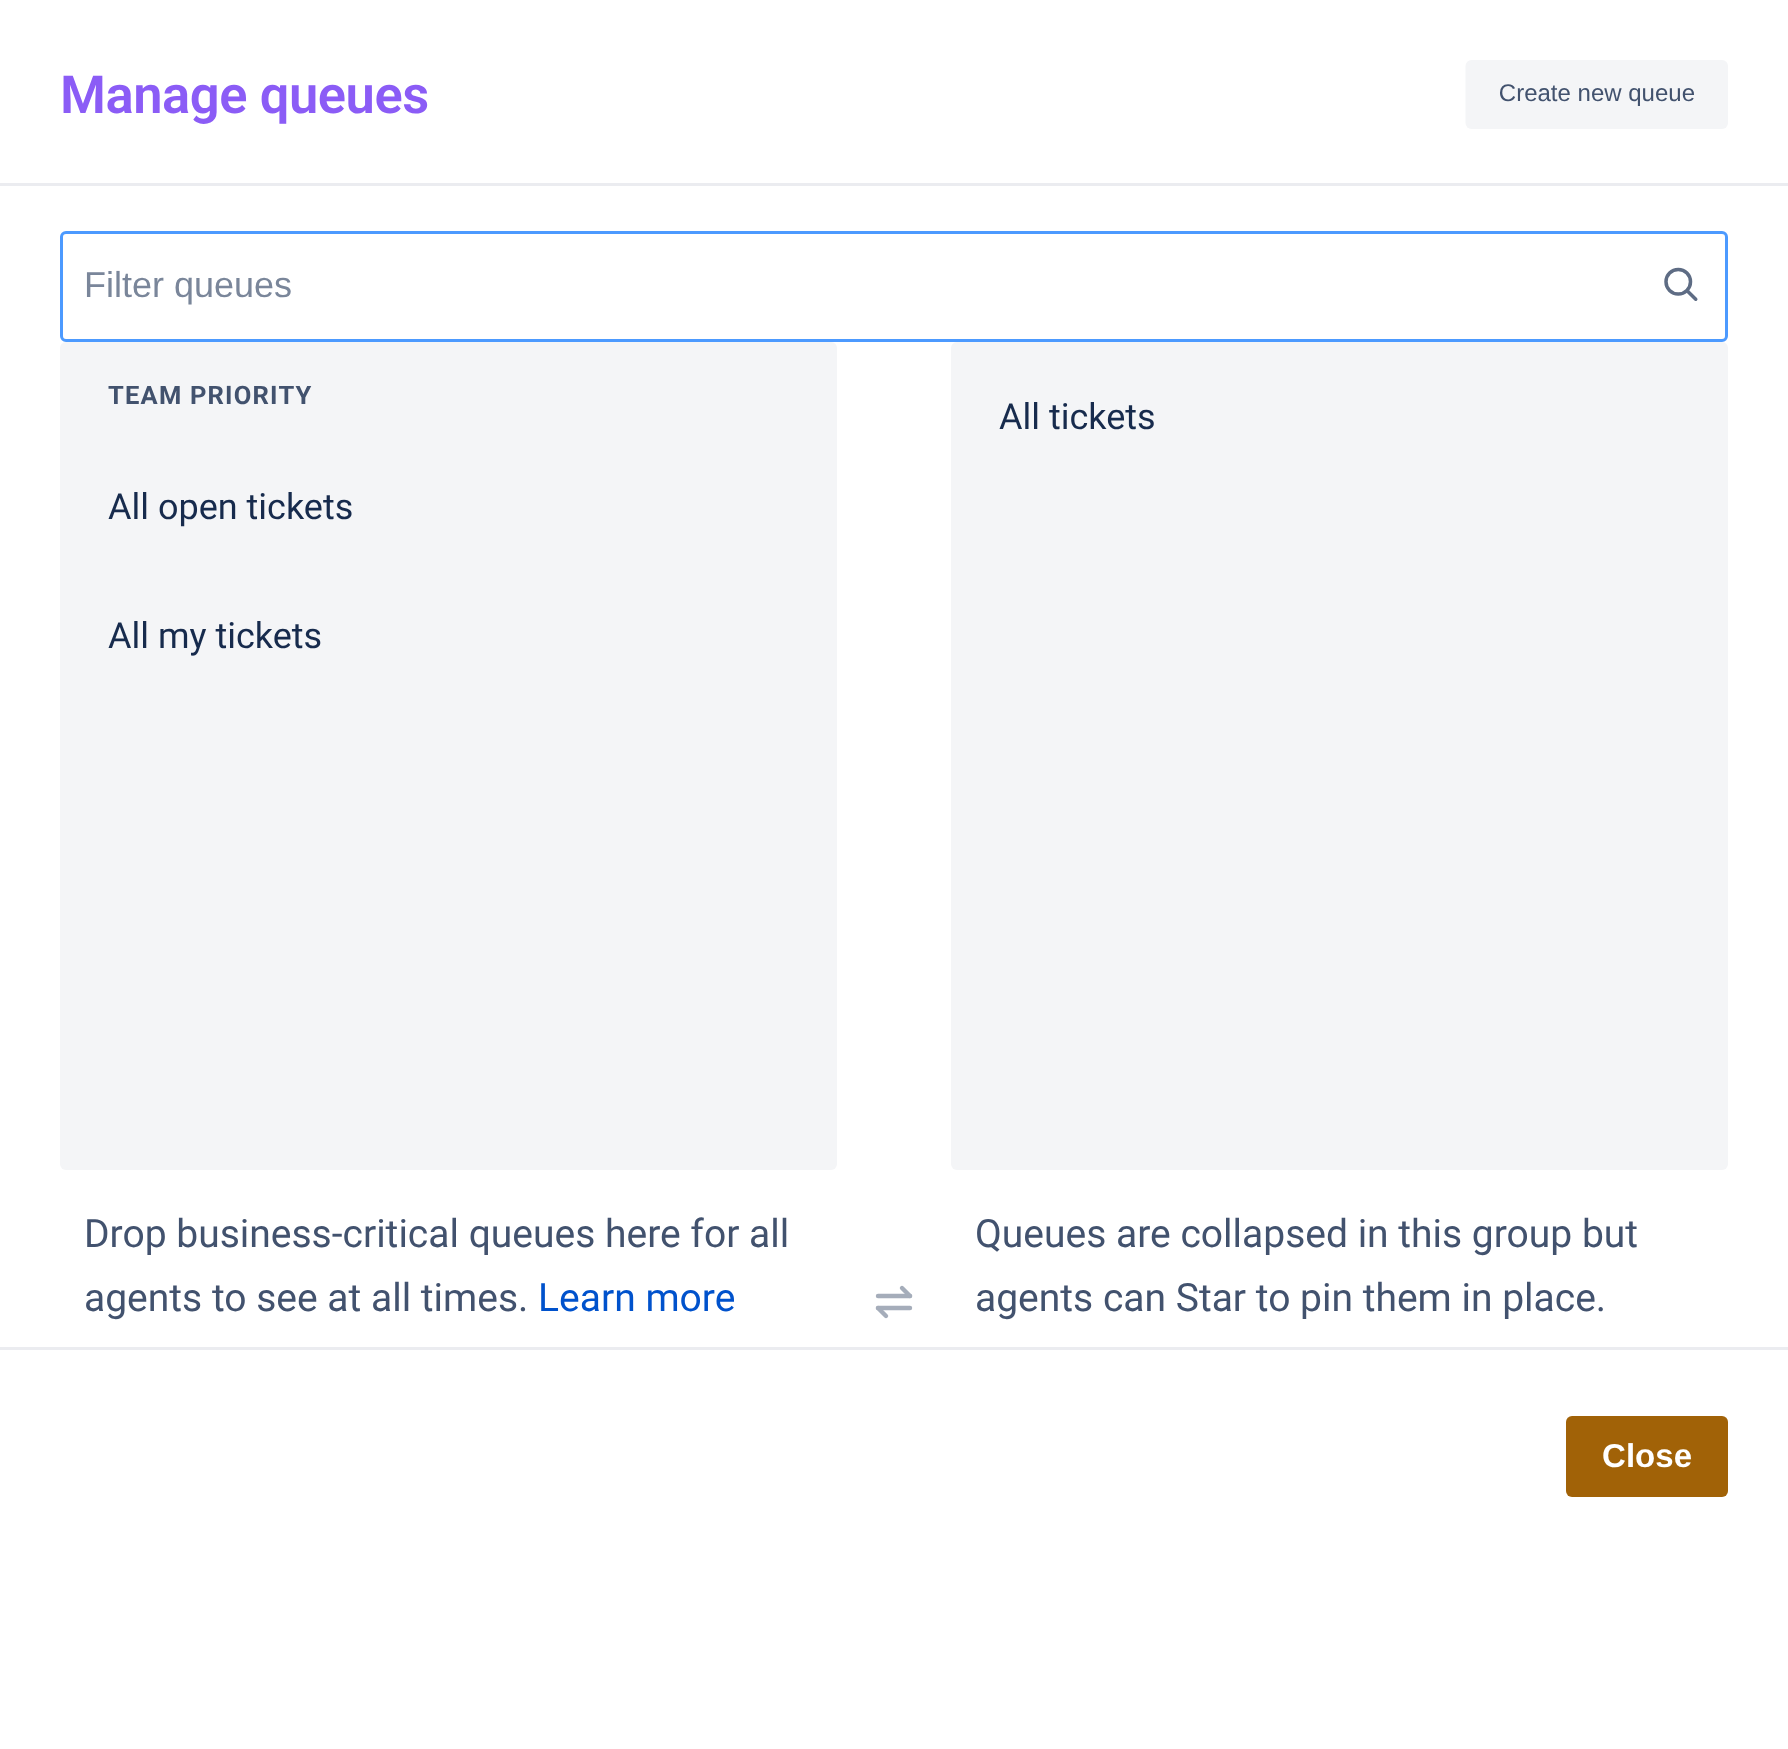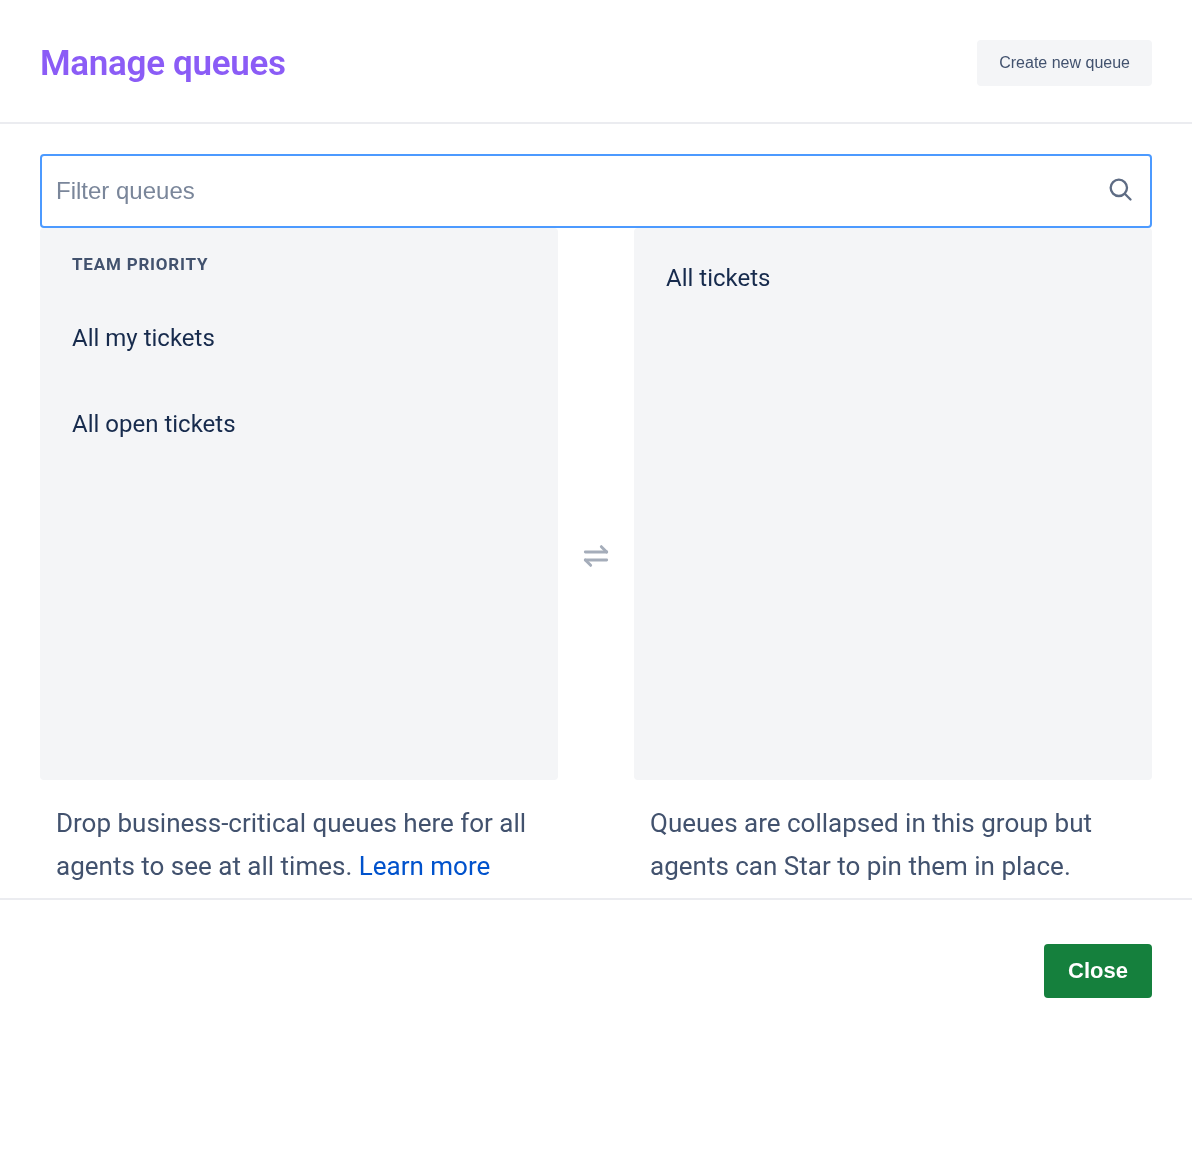--- a/index.html
+++ b/index.html
@@ -58,21 +58,21 @@
     .search-icon {
       position: absolute;
       right: 18px;
       top: 50%;
       transform: translateY(-50%);
       color: #5E6C84;
       pointer-events: none;
     }
     .columns {
       display: flex;
-      align-items: center;
+      align-items: flex-end;
       gap: 0;
     }
     .col {
       flex: 1;
       display: flex;
       flex-direction: column;
     }
     .panel {
       background: #F4F5F7;
       border-radius: 4px;
@@ -115,21 +115,21 @@
       text-decoration: none;
       cursor: pointer;
     }
     .footer {
       border-top: 2px solid #EBECF0;
       padding: 44px 40px;
       display: flex;
       justify-content: flex-end;
     }
     .btn-primary {
-      background: #15803d;
+      background: #a16207;
       border: none;
       border-radius: 4px;
       padding: 14px 24px;
       font-size: 22px;
       font-weight: 600;
       color: #fff;
       cursor: pointer;
     }
   </style>
 </head>
@@ -148,22 +148,22 @@
         <circle cx="11" cy="11" r="7"></circle>
         <line x1="21" y1="21" x2="16.1" y2="16.1"></line>
       </svg>
     </span>
   </div>
 
   <div class="columns">
     <div class="col">
       <div class="panel">
         <div class="panel-title">TEAM PRIORITY</div>
+        <div class="queue-item">All open tickets</div>
         <div class="queue-item">All my tickets</div>
-        <div class="queue-item">All open tickets</div>
       </div>
       <div class="panel-desc">
         <span>Drop business-critical queues here for all agents to see at all times. </span><a>Learn more</a>
       </div>
     </div>
 
     <div class="swap-col">
       <span class="swap-icon">
         <svg width="32" height="32" viewBox="0 0 24 24" fill="none" stroke="currentColor" stroke-width="2.2" stroke-linecap="round" stroke-linejoin="round">
           <line x1="4" y1="9" x2="20" y2="9"></line>

